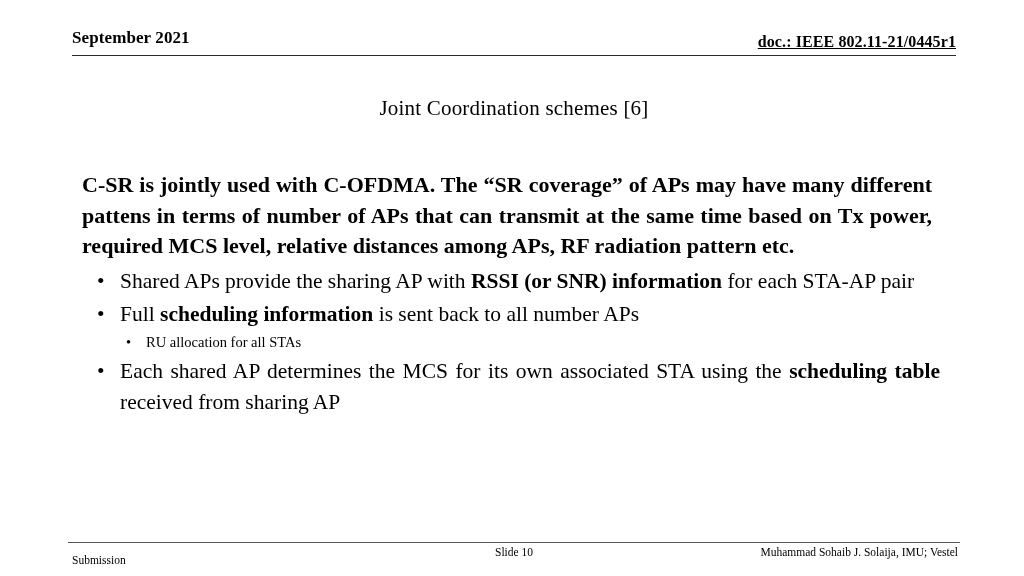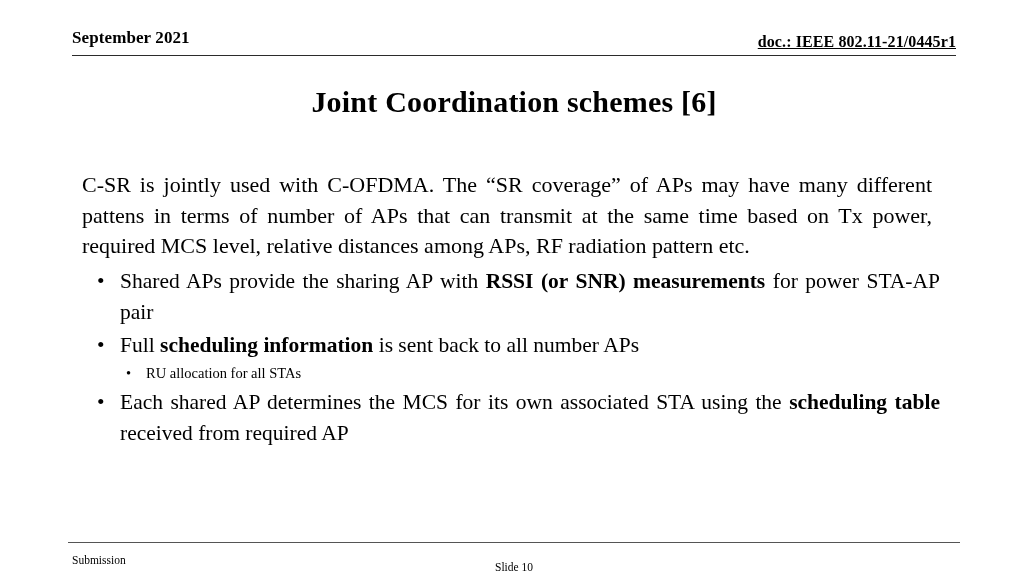--- a/index.html
+++ b/index.html
@@ -51,41 +51,42 @@
     top: 55px;
     width: 884px;
     height: 0;
     border-top: 1.3px solid #2b2b2b;
   }
 
   
   .slide-title {
     position: absolute;
     left: 72px;
-    top: 85px;
+    top: 96px;
     width: 884px;
     text-align: center;
-    font-size: 30px;
-    font-weight: bold;
+    font-size: 21px;
+    font-weight: normal;
     letter-spacing: 0.2px;
   }
 
   
   .body-area {
     position: absolute;
     left: 82px;
     top: 170px;
     width: 858px;
   }
   .para {
     text-align: justify;
     text-justify: inter-word;
     font-size: 22px;
     line-height: 30.5px;
     margin: 0 8px 4px 0;
+    font-weight: bold;
   }
 
   ul.level1 {
     list-style: none;
     margin: 2px 0 0 0;
     padding: 0;
   }
   ul.level1 > li {
     position: relative;
     padding-left: 38px;
@@ -148,21 +149,21 @@
   .footer-left {
     position: absolute;
     left: 4px;
     top: 8px;
     white-space: nowrap;
   }
   .footer-center {
     position: absolute;
     left: 0;
     right: 0;
-    top: 15px;
+    top: 0;
     text-align: center;
     white-space: nowrap;
   }
   .footer-right {
     position: absolute;
     right: 2px;
     top: 0;
     white-space: nowrap;
   }
 </style>
@@ -180,41 +181,42 @@
   <div class="slide-title">Joint Coordination schemes [6]</div>
 
   <div class="body-area">
 
     <p class="para">C-SR is jointly used with C-OFDMA. The “SR coverage” of APs may have many different pattens in terms of number of APs that can transmit at the same time based on Tx power, required MCS level, relative distances among APs, RF radiation pattern etc.</p>
 
     <ul class="level1">
 
       <li>
         <span class="bullet">•</span>
-        <span>Shared APs provide the sharing AP with </span><span class="b">RSSI (or SNR) measurements</span><span>  for power STA-AP pair</span>
+        <span>Shared APs provide the sharing AP with </span><span class="b">RSSI (or SNR) information</span><span>  for each STA-AP pair</span>
       </li>
 
       <li class="nojustify">
         <span class="bullet">•</span>
         <span>Full </span><span class="b">scheduling information</span><span> is sent back to all number APs</span>
         <ul class="level2">
           <li>
             <span class="bullet">•</span>
             <span>RU allocation for all STAs</span>
           </li>
         </ul>
       </li>
 
       <li>
         <span class="bullet">•</span>
-        <span>Each shared AP determines the MCS for its own associated STA using the </span><span class="b">scheduling table</span><span> received from required AP</span>
+        <span>Each shared AP determines the MCS for its own associated STA using the </span><span class="b">scheduling table</span><span> received from sharing AP</span>
       </li>
 
     </ul>
   </div>
 
   <div class="footer-rule"></div>
   <div class="footer">
     <div class="footer-left">Submission</div>
     <div class="footer-center">Slide 10</div>
+    <div class="footer-right">Muhammad Sohaib J. Solaija, IMU; Vestel</div>
   </div>
 
 </div>
 
 </body></html>

